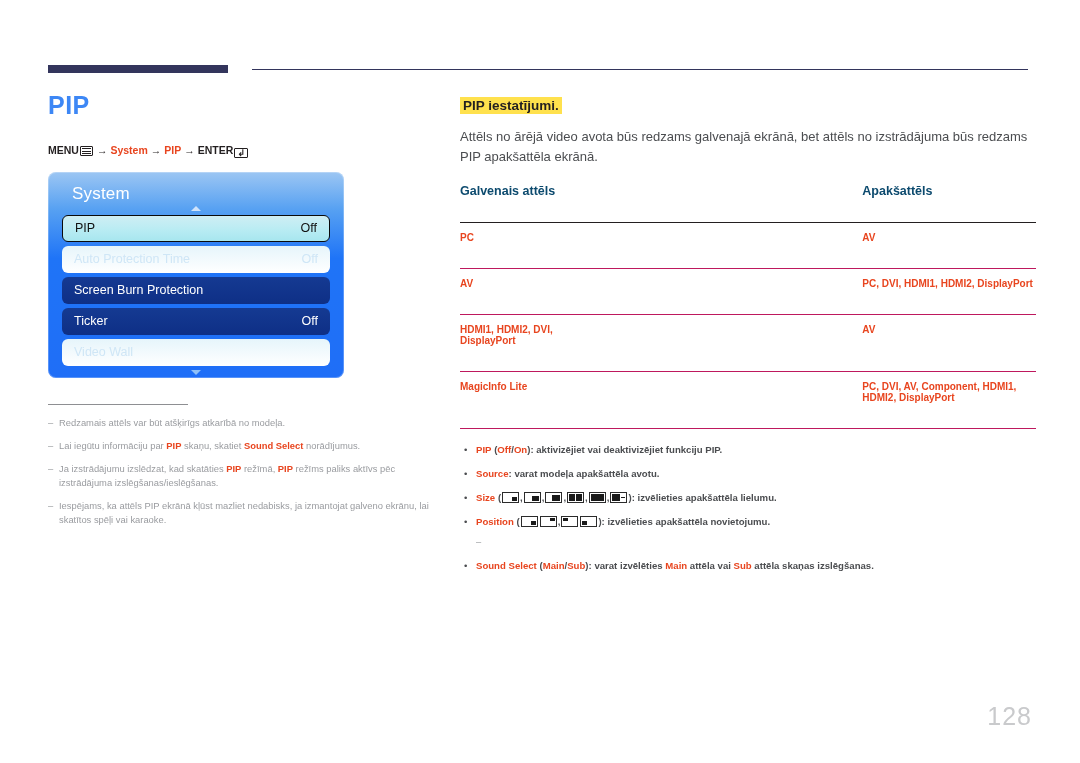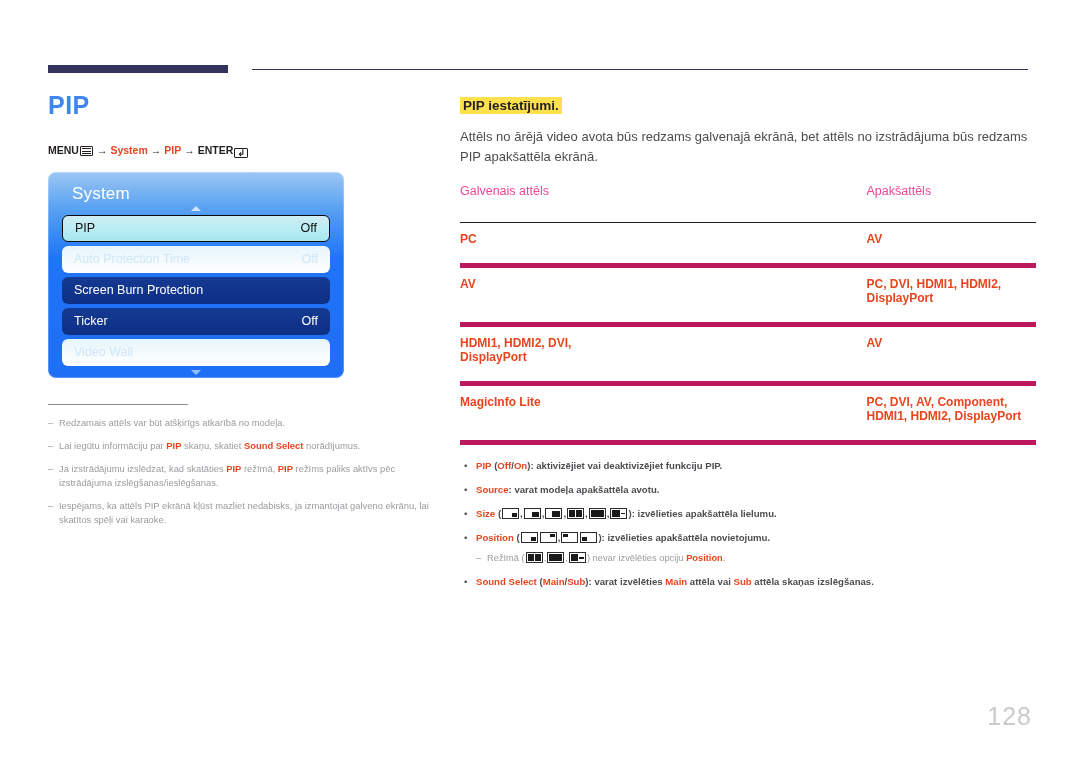--- a/index.html
+++ b/index.html
@@ -115,27 +115,27 @@
 
   #section-head {
     display: inline-block; font-size: 13.5px; font-weight: bold;
     color: #231f20; background: #ffe14d; padding: 1px 3px; margin-bottom: 13px;
   }
   #intro { font-size: 13px; color: #4b4d50; line-height: 1.5; margin-bottom: 18px; }
 
   
   table.pip-table { width: 100%; border-collapse: collapse; }
   table.pip-table th {
-    text-align: left; font-size: 12.5px; font-weight: normal; color: #ec4899;
+    text-align: left; font-size: 12.5px; font-weight: bold; color: #0c4a6e;
     padding: 0 0 24px 0; border-bottom: 1.6px solid #231f20;
   }
   table.pip-table th.c2, table.pip-table td.c2 { padding-left: 290px; }
   table.pip-table td {
-    font-size: 12px; font-weight: bold; color: #e8451f;
-    padding: 9px 0 17px 0; border-bottom: 5px solid #be185d;
+    font-size: 10px; font-weight: bold; color: #e8451f;
+    padding: 9px 0 25px 0; border-bottom: 1px solid #be185d;
     vertical-align: top;
   }
 
   
   #bullets { margin-top: 14px; }
   .bullet {
     display: flex; font-size: 9.6px; line-height: 1.55;
     color: #4b4d50; margin-bottom: 9px; align-items: flex-start;
   }
   .bullet .dot { width: 16px; flex: 0 0 16px; text-align: left; padding-left: 4px; color: #4b4d50; }
@@ -299,21 +299,20 @@
     </div>
 
     <div class="bullet">
       <span class="dot">•</span>
       <span class="txt"><b>Position</b>
         <span>(</span><span class="ic p1"><i></i></span><span class="ic p2"><i></i></span><span>,</span><span class="ic p3"><i></i></span><span class="ic p4"><i></i></span><span>)</span><span>: izvēlieties apakšattēla novietojumu.</span></span>
     </div>
 
     <div class="subnote">
       <span class="dash">–</span>
-      <span class="txt"><span>Režīmā (</span><span class="ic d1"><i></i><i class="b"></i></span><span>,</span><span class="ic d2"><i></i><i class="b"></i></span><span>,</span><span class="ic d3"><i></i><i class="b"></i></span><span>) nevar izvēlēties opciju </span><b>Position</b><span>.</span></span>
     </div>
 
     <div class="bullet">
       <span class="dot">•</span>
       <span class="txt"><b>Sound Select</b> <span>(</span><b>Main</b><span>/</span><b>Sub</b><span>)</span><span>: varat izvēlēties </span><b>Main</b><span> attēla vai </span><b>Sub</b><span> attēla skaņas izslēgšanas.</span></span>
     </div>
 
   </div>
 </div>
 

